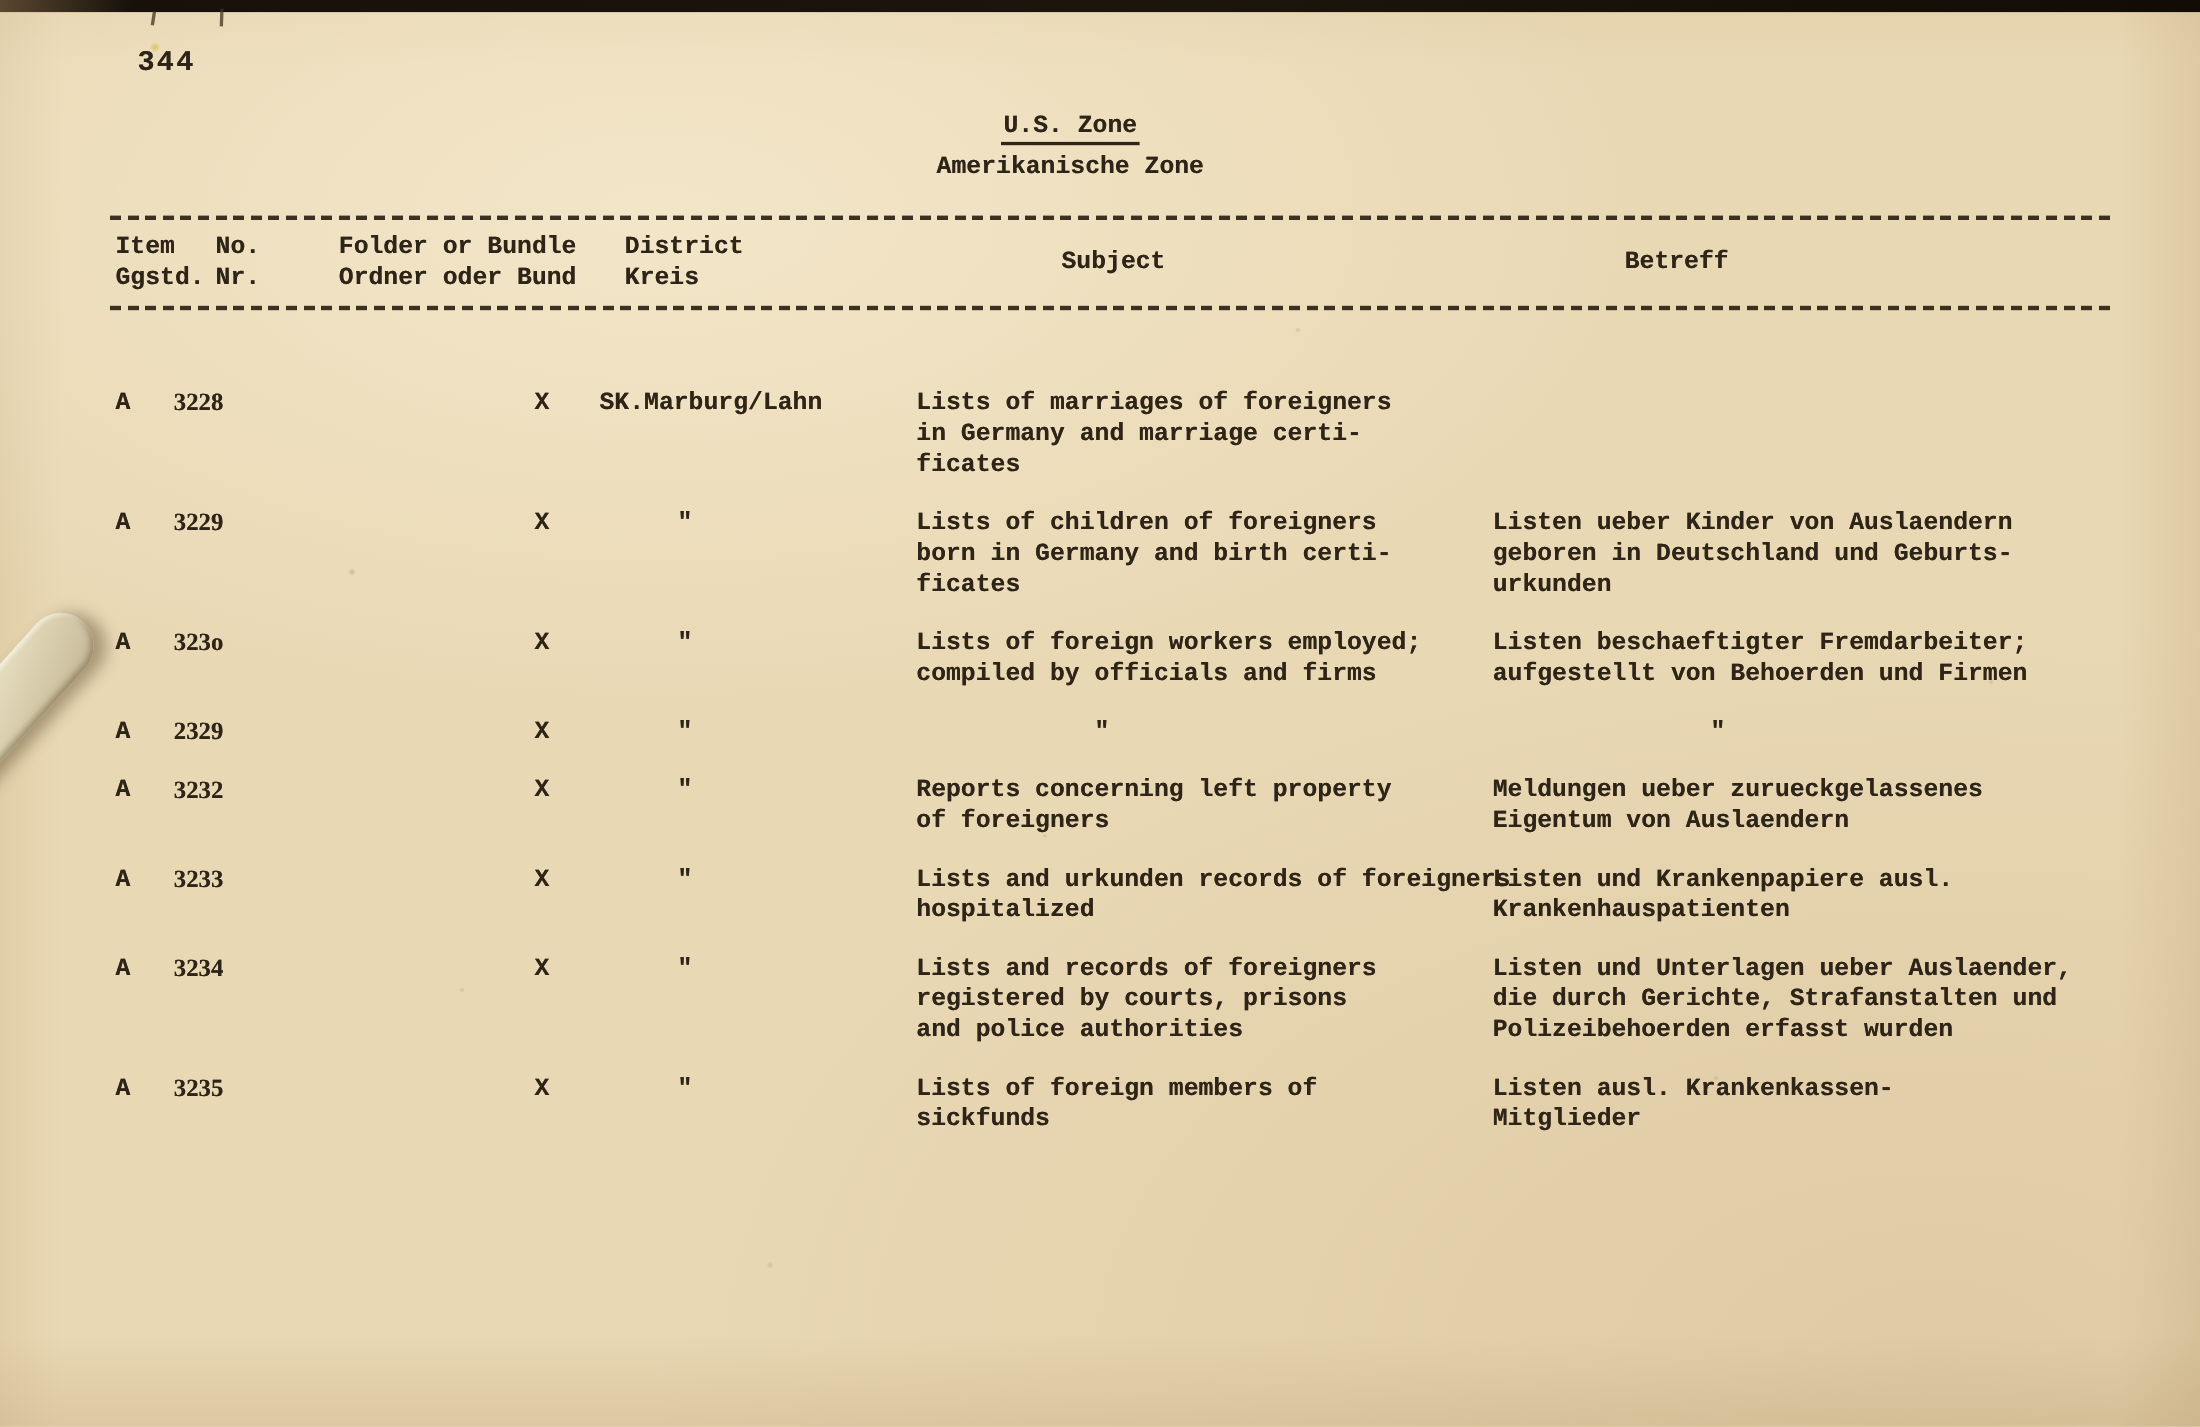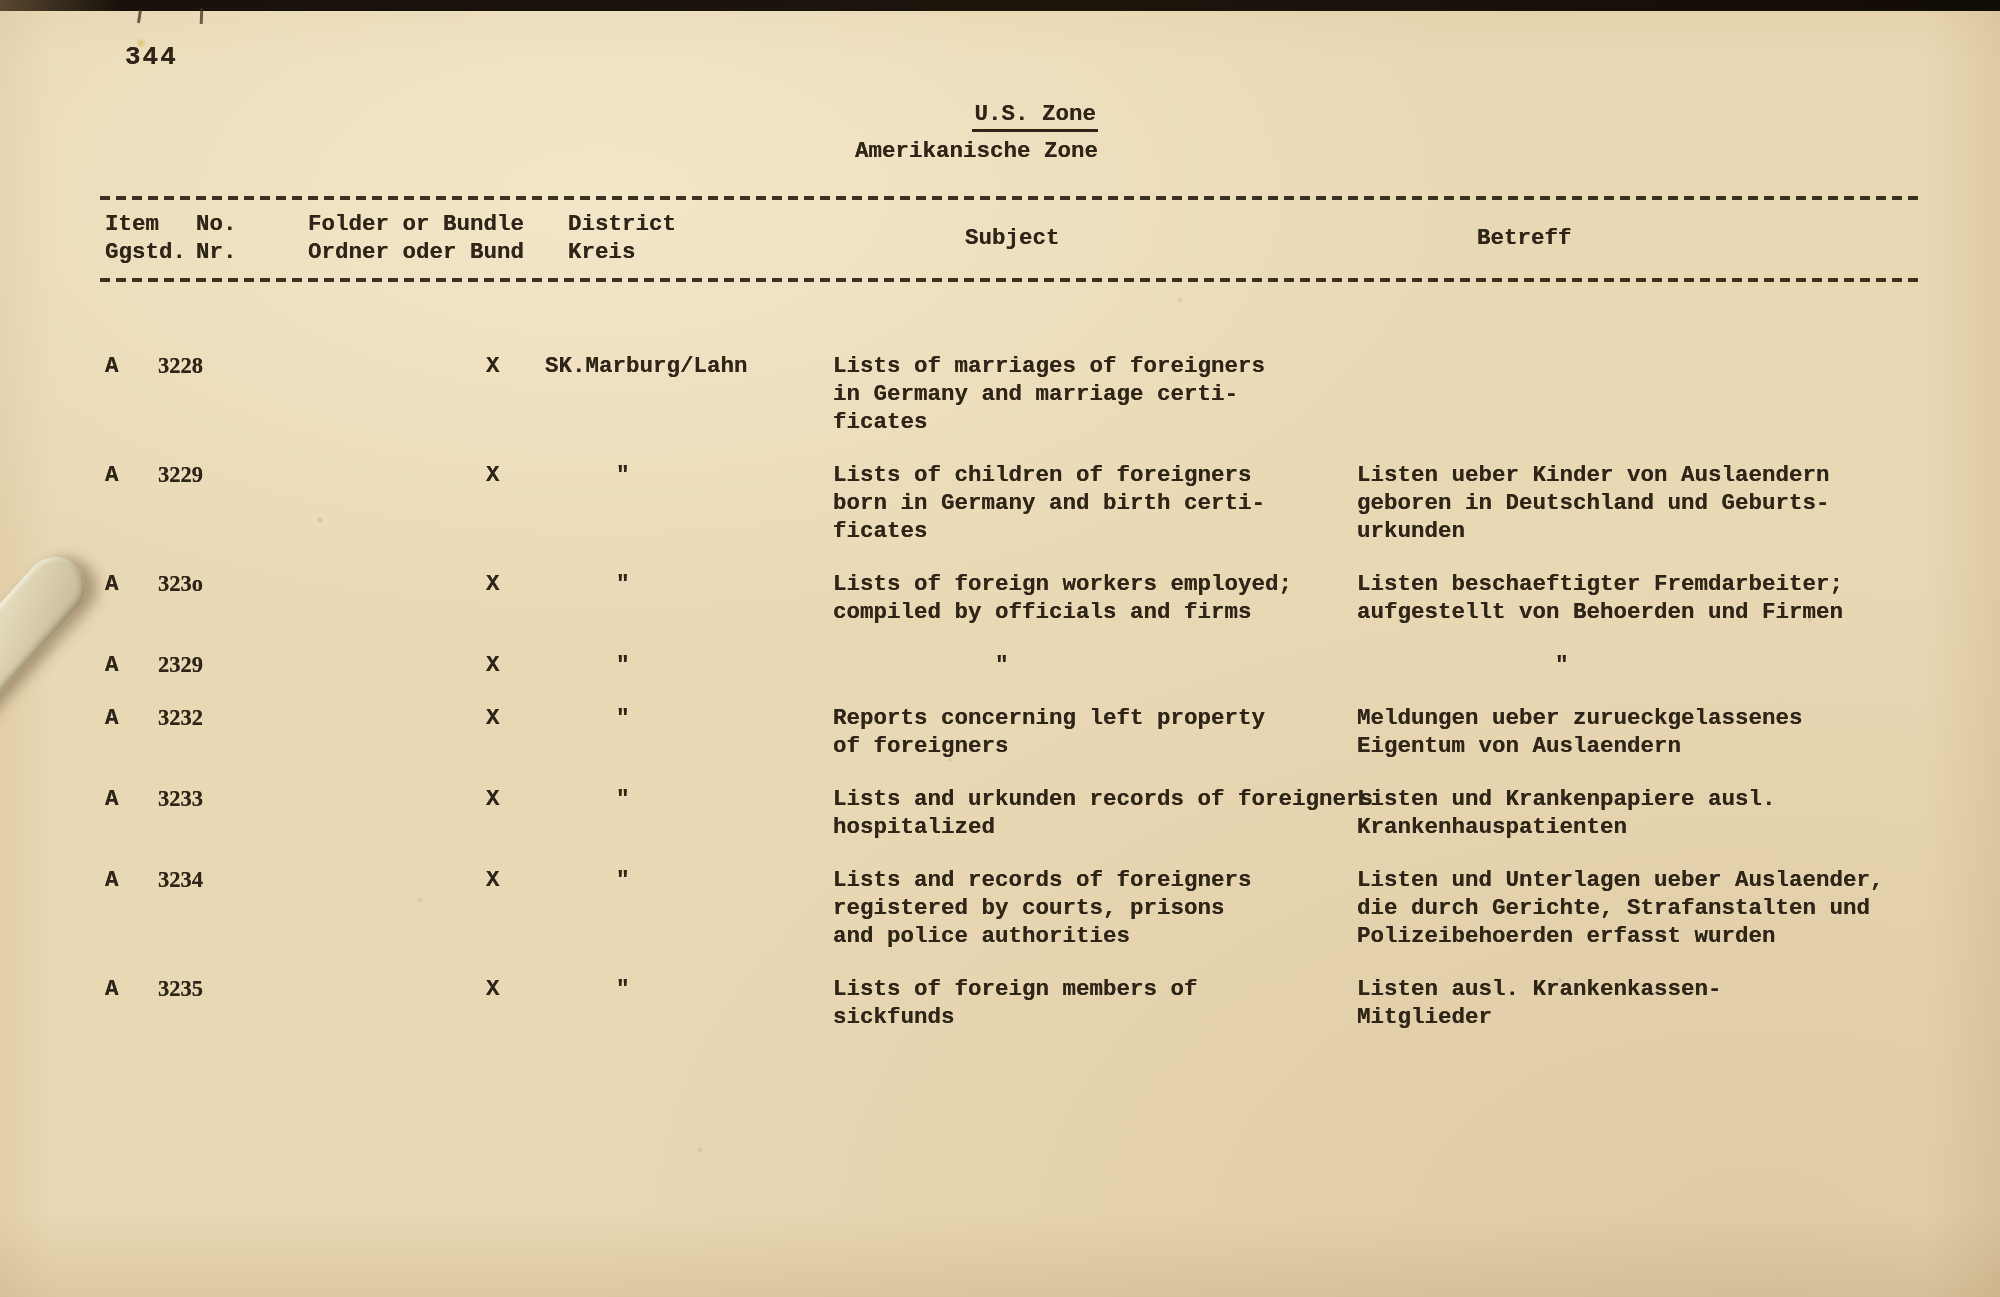--- a/index.html
+++ b/index.html
@@ -30,21 +30,21 @@
     position:absolute;left:0;top:0;width:2000px;height:11px;
     background:linear-gradient(to right,#5a4730 0,#17110a 6%,#1c150c 55%,#120c06 100%);
   }
   .ink{color:#2e2518;font-weight:bold;text-shadow:0 0 .6px rgba(46,37,24,.75);}
   .page-number{position:absolute;left:113px;top:42px;font-size:26px;letter-spacing:2px;margin-left:12px;}
   .tick{position:absolute;background:#3d3322;opacity:.75;}
   .tick1{left:138px;top:10px;width:3px;height:13px;transform:rotate(9deg);}
   .tick2{left:200px;top:8px;width:3px;height:16px;transform:rotate(2deg);}
   .spot{position:absolute;left:136px;top:38px;width:10px;height:10px;border-radius:50%;
     background:radial-gradient(circle,#d6bf55,rgba(214,191,85,0) 72%);opacity:.85;}
-  .titles{position:absolute;left:848px;top:100px;width:250px;text-align:right;font-size:22.5px;line-height:28px;font-family:Liberation Mono, monospace;}
+  .titles{position:absolute;left:848px;top:100px;width:250px;text-align:center;font-size:22.5px;line-height:28px;font-family:Liberation Mono, monospace;}
   .title-en{display:inline-block;border-bottom:3px solid #2e2518;padding:0 2px 1px 2px;}
   .title-de{margin-top:5px;white-space:nowrap;}
   .rule{
     position:absolute;left:100px;width:1822px;height:4px;
     background-image:repeating-linear-gradient(90deg,#2b2214 0 10px,rgba(0,0,0,0) 10px 16px);
     opacity:.92;
   }
   .rule-top{top:196px;}
   .rule-bottom{top:278px;}
   .hdr{position:absolute;top:210px;font-size:22.5px;line-height:28px;white-space:pre-line;}

